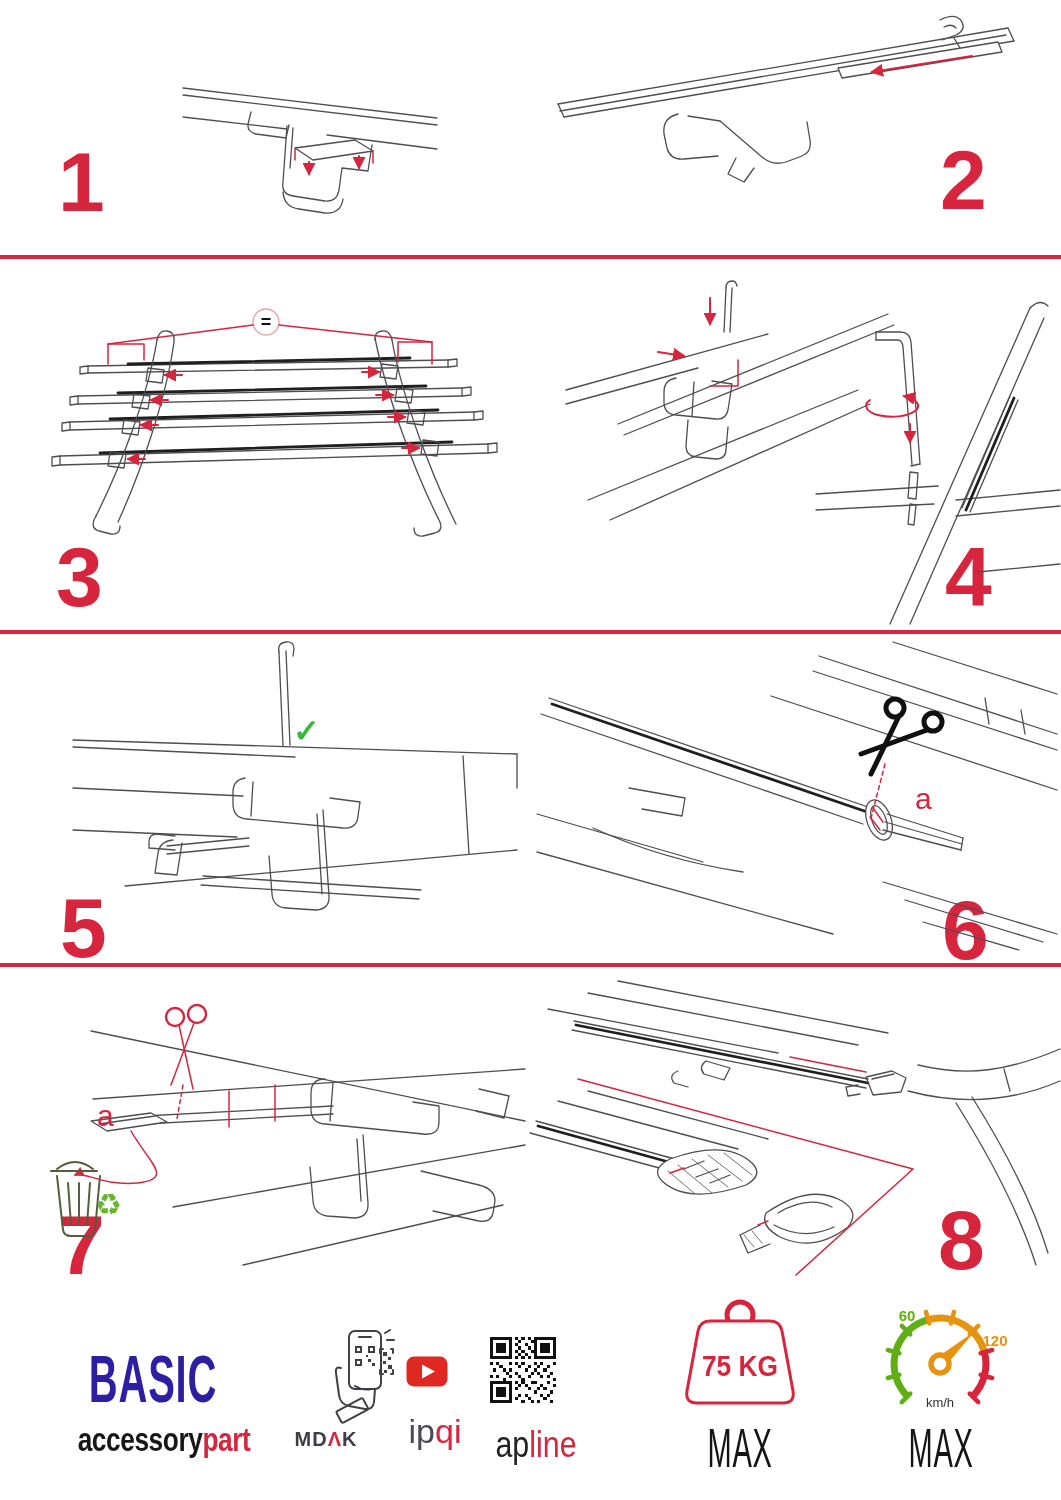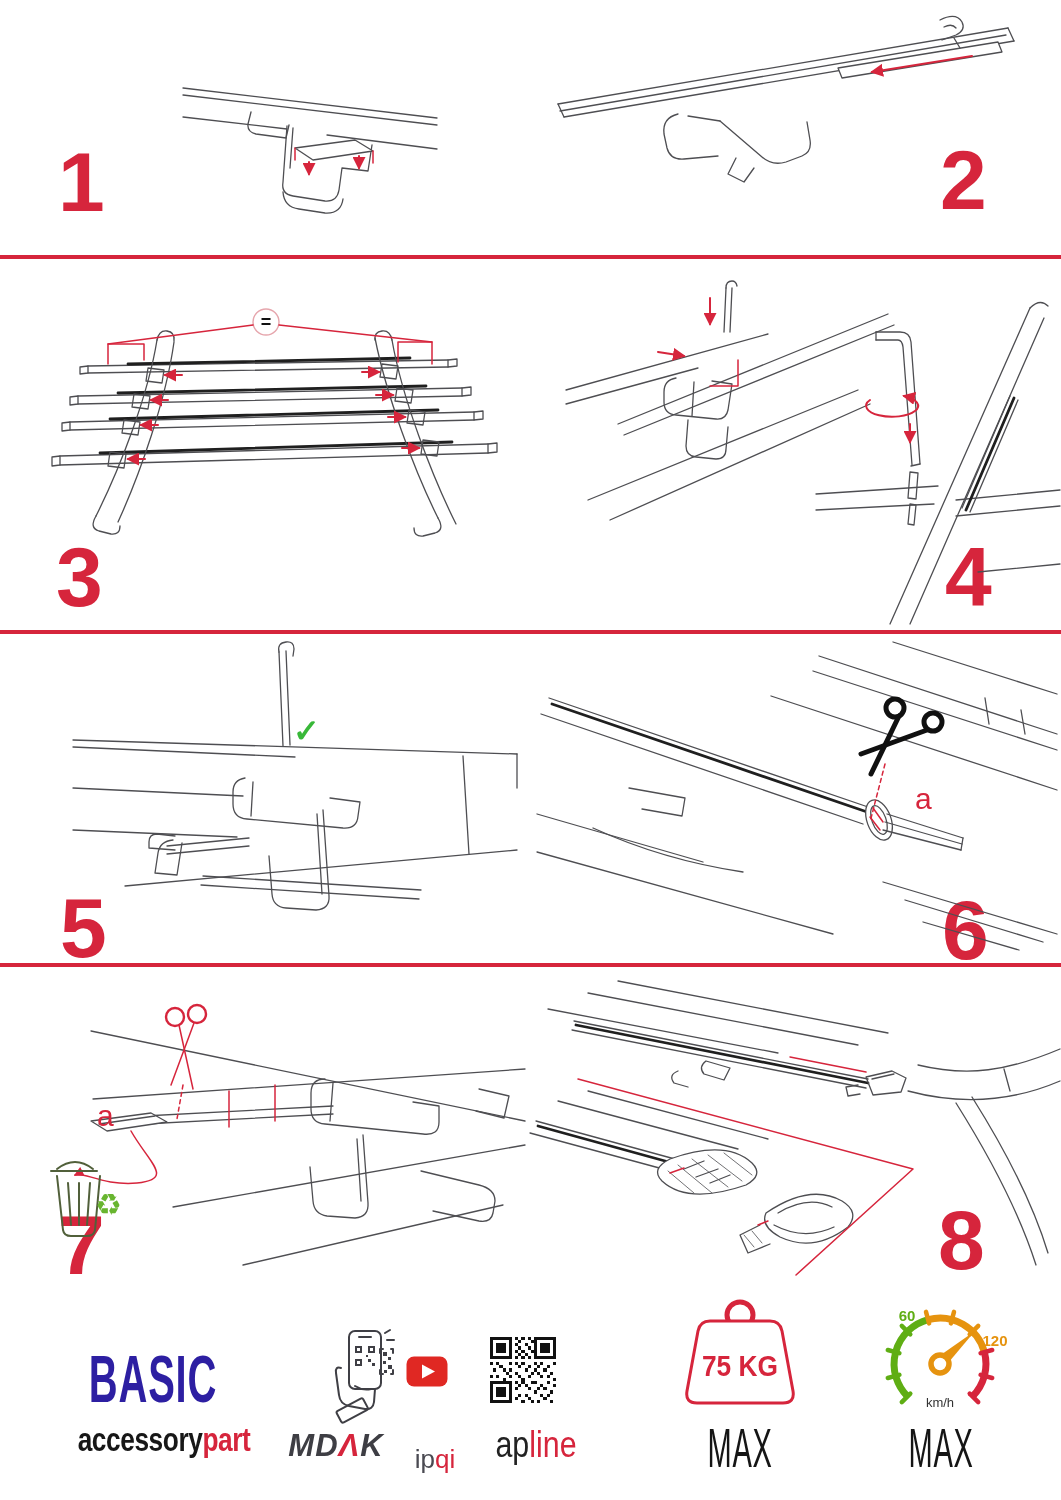--- a/index.html
+++ b/index.html
@@ -20,22 +20,22 @@
   .trash *{stroke:#51603a;fill:none;stroke-width:2;stroke-linecap:round;stroke-linejoin:round;}
   text.atxt{fill:#d6253c;font-size:30px;font-weight:400;}
   text.eqtxt{fill:#111;font-size:18px;font-weight:700;text-anchor:middle;}
   text.chk{fill:#38b838;font-size:32px;font-weight:700;}
   text.rec{fill:#68b52f;font-size:30px;font-weight:400;}
   .brandword{position:absolute;text-align:center;white-space:nowrap;}
   #basic{left:53px;top:1340px;width:200px;font-size:50px;font-weight:600;color:#2d1fa2;
          letter-spacing:1px;transform:scale(0.8,1.35);transform-origin:50% 0;}
   #accessorypart{left:44px;top:1421px;width:240px;font-size:32px;font-weight:700;color:#171717;
          letter-spacing:-0.5px;transform:scale(0.82,1.05);transform-origin:50% 0;}
-  #mdak{left:286px;top:1428px;width:100px;font-size:31px;font-weight:700;color:#3e3e44;letter-spacing:1px;font-style:italic;}
-  #ipqi{left:404px;top:1444px;width:62px;font-size:26px;font-weight:400;color:#4a4a52;}
+  #mdak{left:276px;top:1428px;width:100px;font-size:20px;font-weight:700;color:#3e3e44;letter-spacing:1px;}
+  #ipqi{left:404px;top:1412px;width:62px;font-size:34px;font-weight:400;color:#4a4a52;}
   #apline{left:478px;top:1424px;width:116px;font-size:33px;font-weight:500;color:#222;
           transform:scale(0.92,1.1);transform-origin:50% 0;}
   .redpart{color:#d6253c;}
   .maxlabel{position:absolute;text-align:center;font-weight:500;font-size:44px;color:#151515;
             transform:scale(0.66,1.28);transform-origin:50% 0;letter-spacing:1px;}
   .ph *{stroke:#3f3f45;fill:none;stroke-width:2;stroke-linecap:round;stroke-linejoin:round;}
   .ph .phq{fill:#3f3f45;stroke:none;}
   .ph .phw{fill:#fff;stroke:none;}
   .qr{fill:#111;}
   text.glabel{font-size:15px;font-weight:700;text-anchor:middle;}

